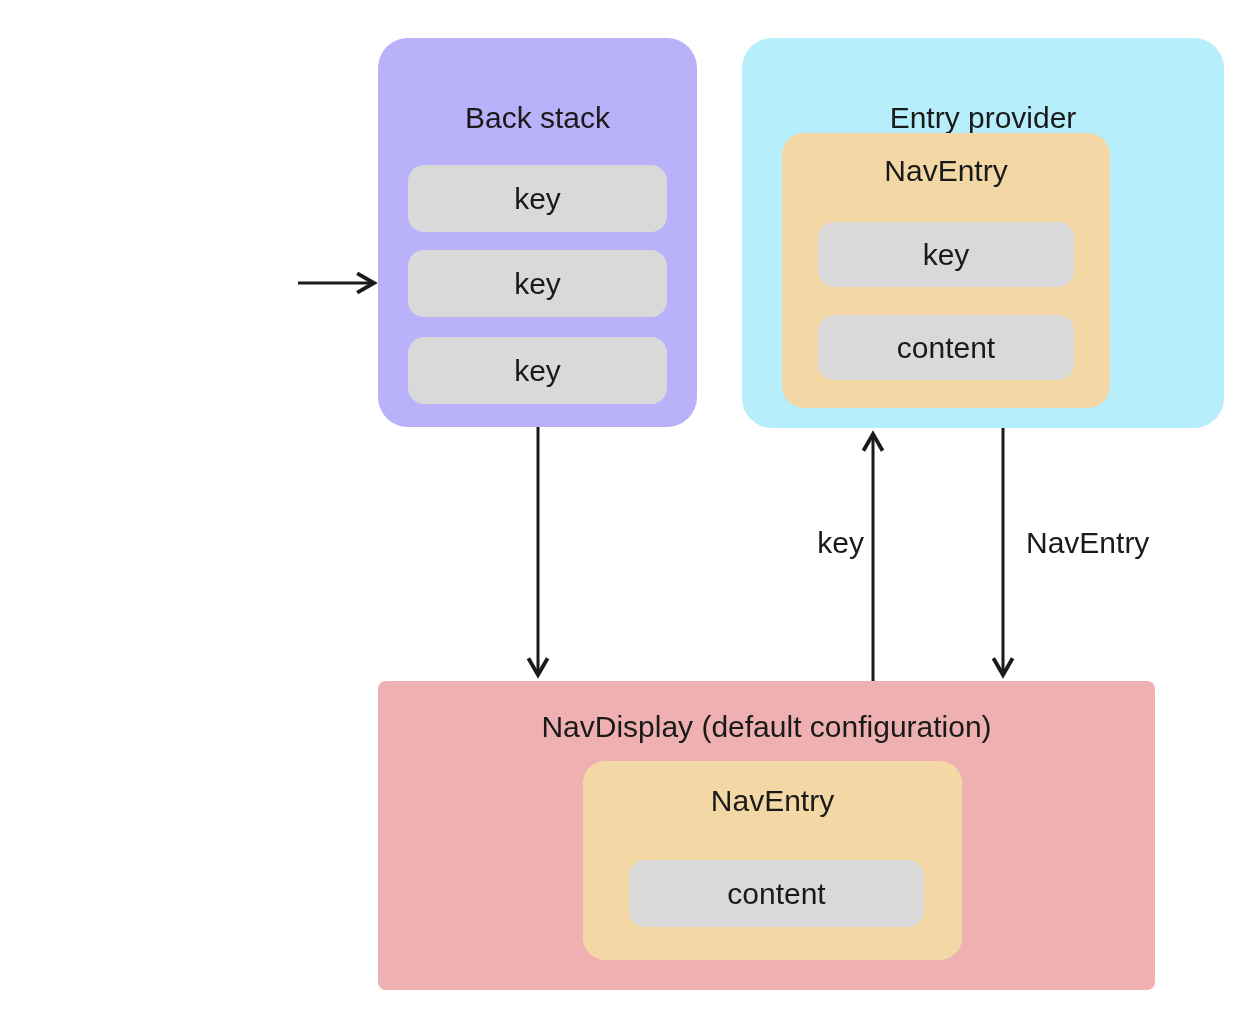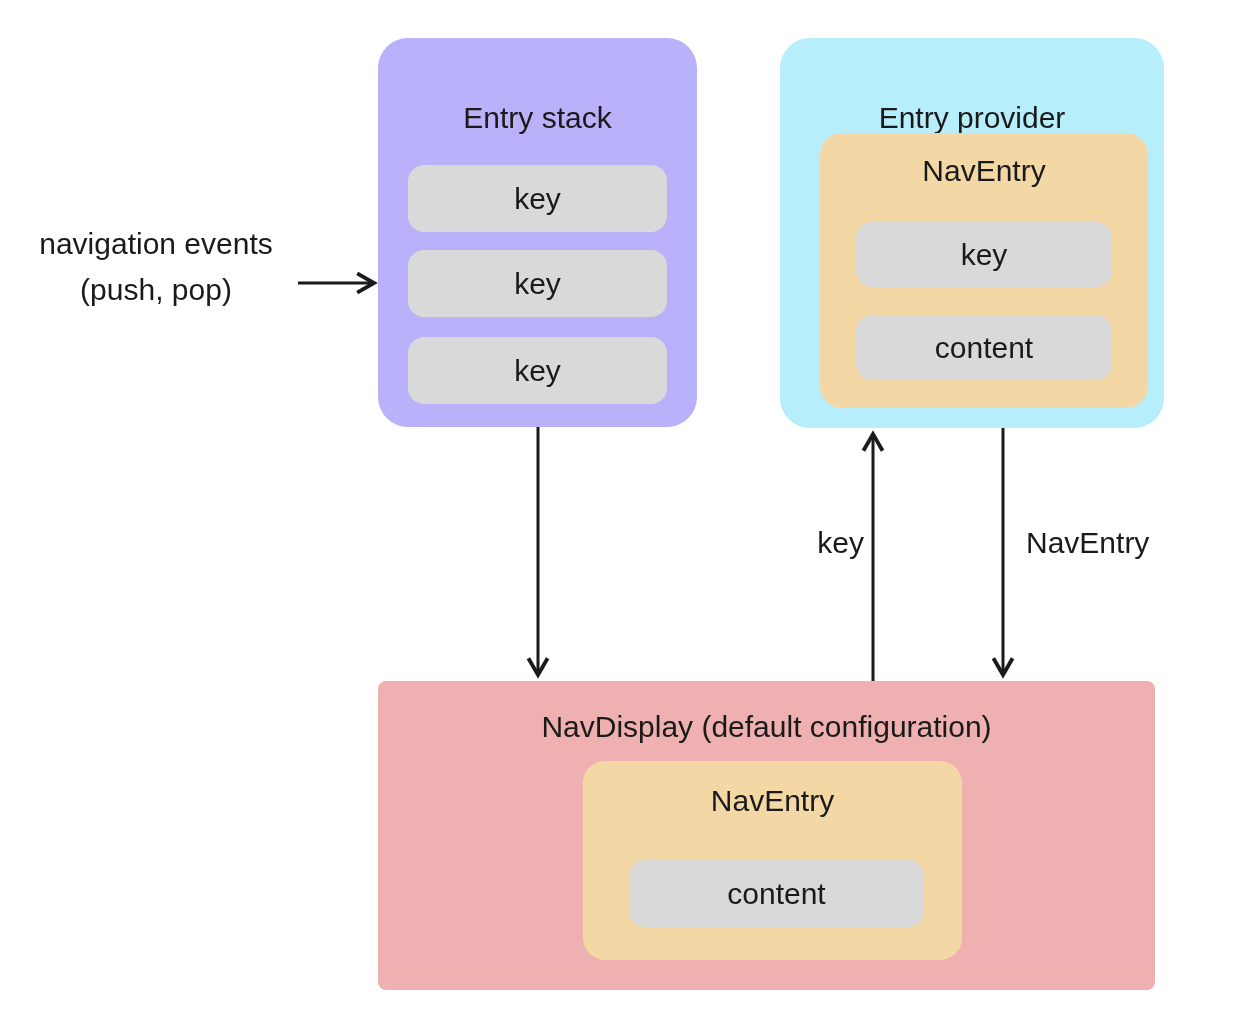--- a/index.html
+++ b/index.html
@@ -36,21 +36,21 @@
     display:flex;align-items:center;justify-content:center;
     font-size:30px;color:var(--text);
   }
   .inner{position:absolute;background:var(--nav-entry-bg);border-radius:22px;}
   #back-stack{left:378px;top:38px;width:319px;height:389px;background:var(--back-stack-bg);}
   #back-stack .box-title{top:62px;}
   #bs-key-0{left:30px;top:127px;width:259px;height:67px;}
   #bs-key-1{left:30px;top:212px;width:259px;height:67px;}
   #bs-key-2{left:30px;top:299px;width:259px;height:67px;}
 
-  #entry-provider{left:780px;top:38px;width:384px;height:390px;background:var(--entry-provider-bg);padding-left:26px;}
+  #entry-provider{left:742px;top:38px;width:482px;height:390px;background:var(--entry-provider-bg);padding-left:26px;}
   #entry-provider .box-title{top:62px;}
   #ep-nav-entry{left:40px;top:95px;width:328px;height:275px;}
   #ep-nav-entry .box-title{top:20px;}
   #ep-key{left:36px;top:89px;width:256px;height:65px;}
   #ep-content{left:36px;top:182px;width:256px;height:65px;}
 
   #nav-display{left:378px;top:681px;width:777px;height:309px;background:var(--nav-display-bg);border-radius:8px;}
   #nav-display .box-title{top:28px;}
   #nd-nav-entry{left:205px;top:80px;width:379px;height:199px;}
   #nd-nav-entry .box-title{top:22px;}
@@ -73,27 +73,23 @@
 
   #arrows-layer{position:absolute;left:0;top:0;width:1238px;height:1011px;pointer-events:none;}
   #arrows-layer line{stroke:var(--arrow);stroke-width:3;}
   #arrows-layer .head{stroke:var(--arrow);stroke-width:1.6;fill:none;}
 </style>
 </head>
 <body>
 
 <div class="canvas">
 
-  <div class="ext-label">
-    <div>navigation events</div>
-    <div>(push, pop)</div>
-  </div>
 
   <div class="box" id="back-stack">
-    <div class="box-title">Entry stack</div>
+    <div class="box-title">Back stack</div>
     <div class="pill" id="bs-key-0">key</div>
     <div class="pill" id="bs-key-1">key</div>
     <div class="pill" id="bs-key-2">key</div>
   </div>
 
   <div class="box" id="entry-provider">
     <div class="box-title">Entry provider</div>
     <div class="inner" id="ep-nav-entry">
       <div class="box-title">NavEntry</div>
       <div class="pill" id="ep-key">key</div>

